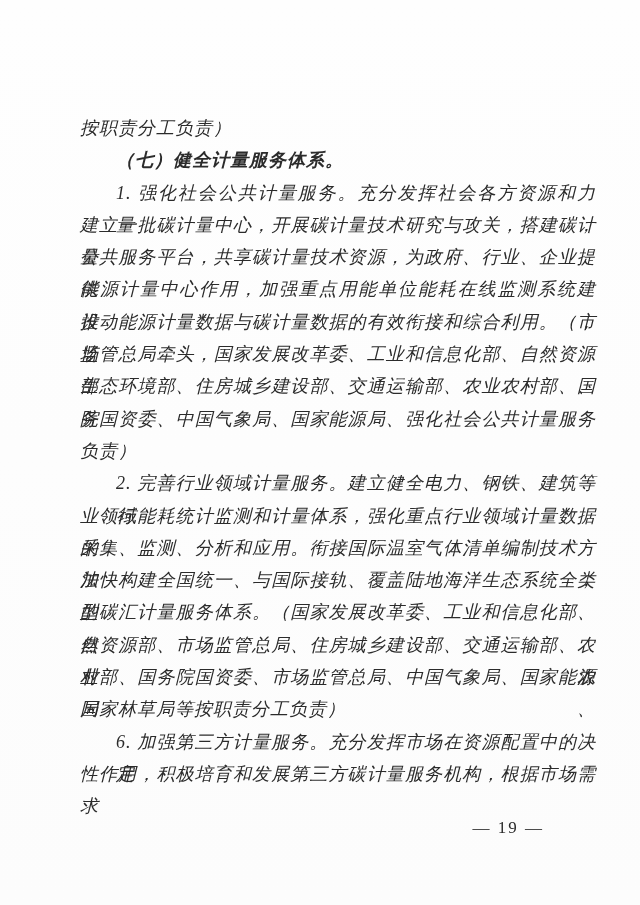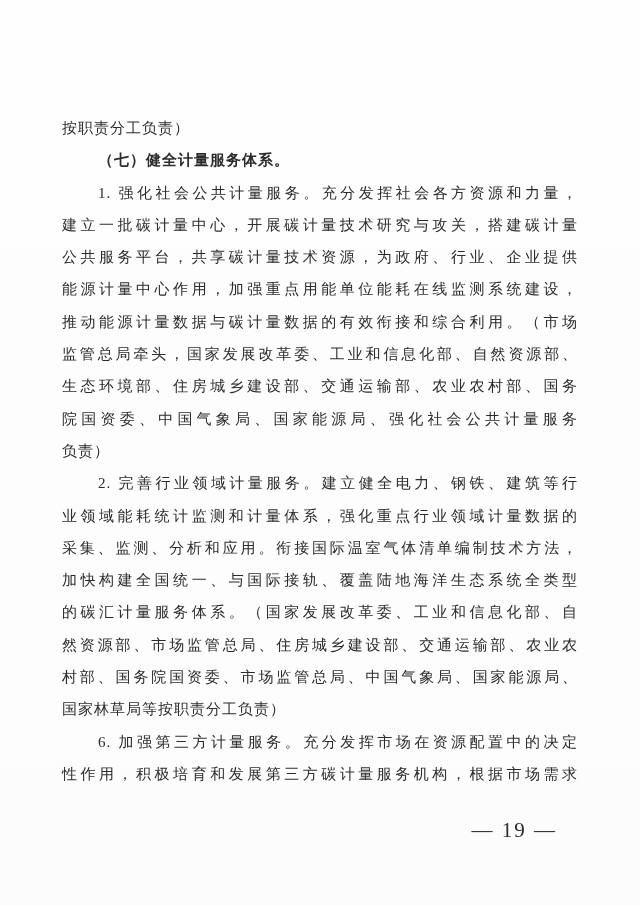--- a/index.html
+++ b/index.html
@@ -14,25 +14,26 @@
     font-family: "Liberation Serif", serif;
     overflow: hidden;
   }
   .page {
     position: absolute;
     inset: 0;
     background: linear-gradient(180deg, #fefefe 0%, #fcfcfc 100%);
   }
   .content {
     position: absolute;
-    left: 62px;
+    left: 80px;
     top: 112px;
     width: 516px;
     color: #2b2b2b;
-    font-size: 15px;
+    font-size: 18px;
+    font-style: italic;
   }
   .ln {
     height: 32.3px;
     line-height: 32.3px;
     letter-spacing: 1px;
     text-align: justify;
     text-align-last: left;
     text-justify: inter-character;
     white-space: normal;
     overflow: visible;
@@ -42,22 +43,22 @@
   }
   .ln.indent {
     padding-left: 36px;
   }
   .ln.bold {
     font-weight: bold;
   }
   .page-num {
     position: absolute;
     top: 818px;
-    right: 83px;
-    font-size: 21px;
+    right: 96px;
+    font-size: 17px;
     letter-spacing: 2px;
     color: #2b2b2b;
   }
 </style>
 </head>
 <body>
 
 <div class="page">
   <div class="content">
     <div class="ln">按职责分工负责）</div>

